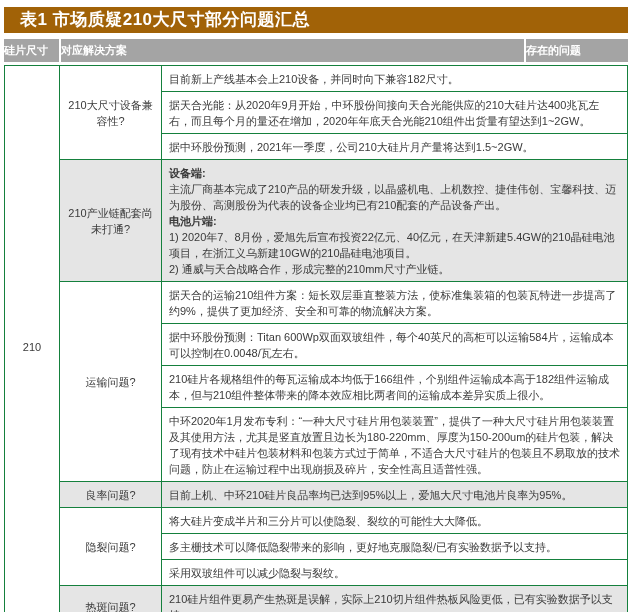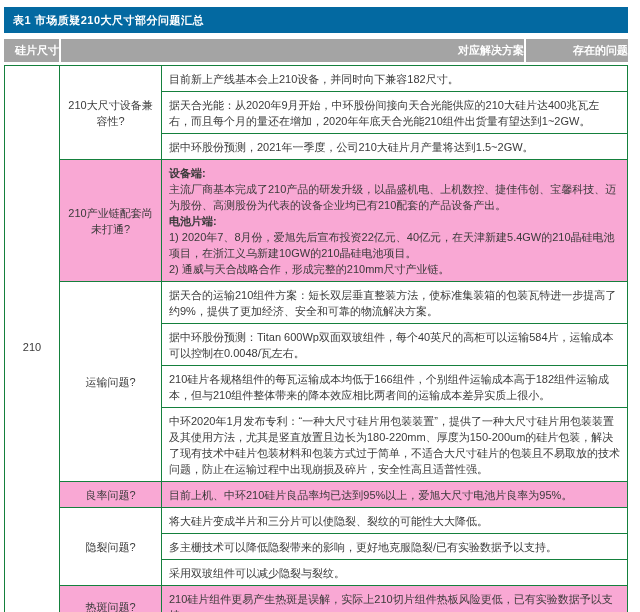--- a/index.html
+++ b/index.html
@@ -2,43 +2,43 @@
 <html><head>
 <meta charset="utf-8">
 <style>
   * { margin: 0; padding: 0; box-sizing: border-box; }
   html, body { width: 640px; height: 612px; background: #ffffff; overflow: hidden; }
   body { font-family: "Liberation Sans", sans-serif; color: #333333; }
 
   .page { width: 624px; margin: 7px 12px 0 4px; }
 
   .title-bar {
-    background: #0369a1;
+    background: #a16207;
     color: #ffffff;
-    font-size: 11px;
+    font-size: 17px;
     font-weight: bold;
     height: 26px;
     line-height: 26px;
-    padding-left: 9px;
+    padding-left: 16px;
     letter-spacing: 0.5px;
   }
 
   .header-row {
     display: flex;
     gap: 2px;
     margin: 6px 0 3px 0;
   }
   .header-cell {
     background: #A4A4A4;
     color: #ffffff;
     font-size: 11px;
     font-weight: bold;
     height: 23px;
     line-height: 23px;
-    text-align: right;
+    text-align: left;
   }
   .hc1 { width: 55px; flex: 0 0 55px; }
   .hc2 { width: 102px; flex: 0 0 102px; }
   .hc3 { flex: 1; }
 
   table.main {
     width: 624px;
     border-collapse: collapse;
     table-layout: fixed;
   }
@@ -58,21 +58,21 @@
   td.problem-cell {
     text-align: center;
     padding: 3px 6px;
     color: #3a3a3a;
   }
   td.solution-cell {
     padding: 4.5px 7px;
     color: #3a3a3a;
   }
   td.solution-cell .bold { font-weight: bold; }
-  tr.shaded td.problem-cell, tr.shaded td.solution-cell { background: #f9a8d4; }
+  tr.shaded td.problem-cell, tr.shaded td.solution-cell { background: #e5e5e5; }
 </style>
 </head>
 <body>
 
 <div class="page">
 
   <div class="title-bar">
     <span>表1  市场质疑210大尺寸部分问题汇总</span>
   </div>
 

